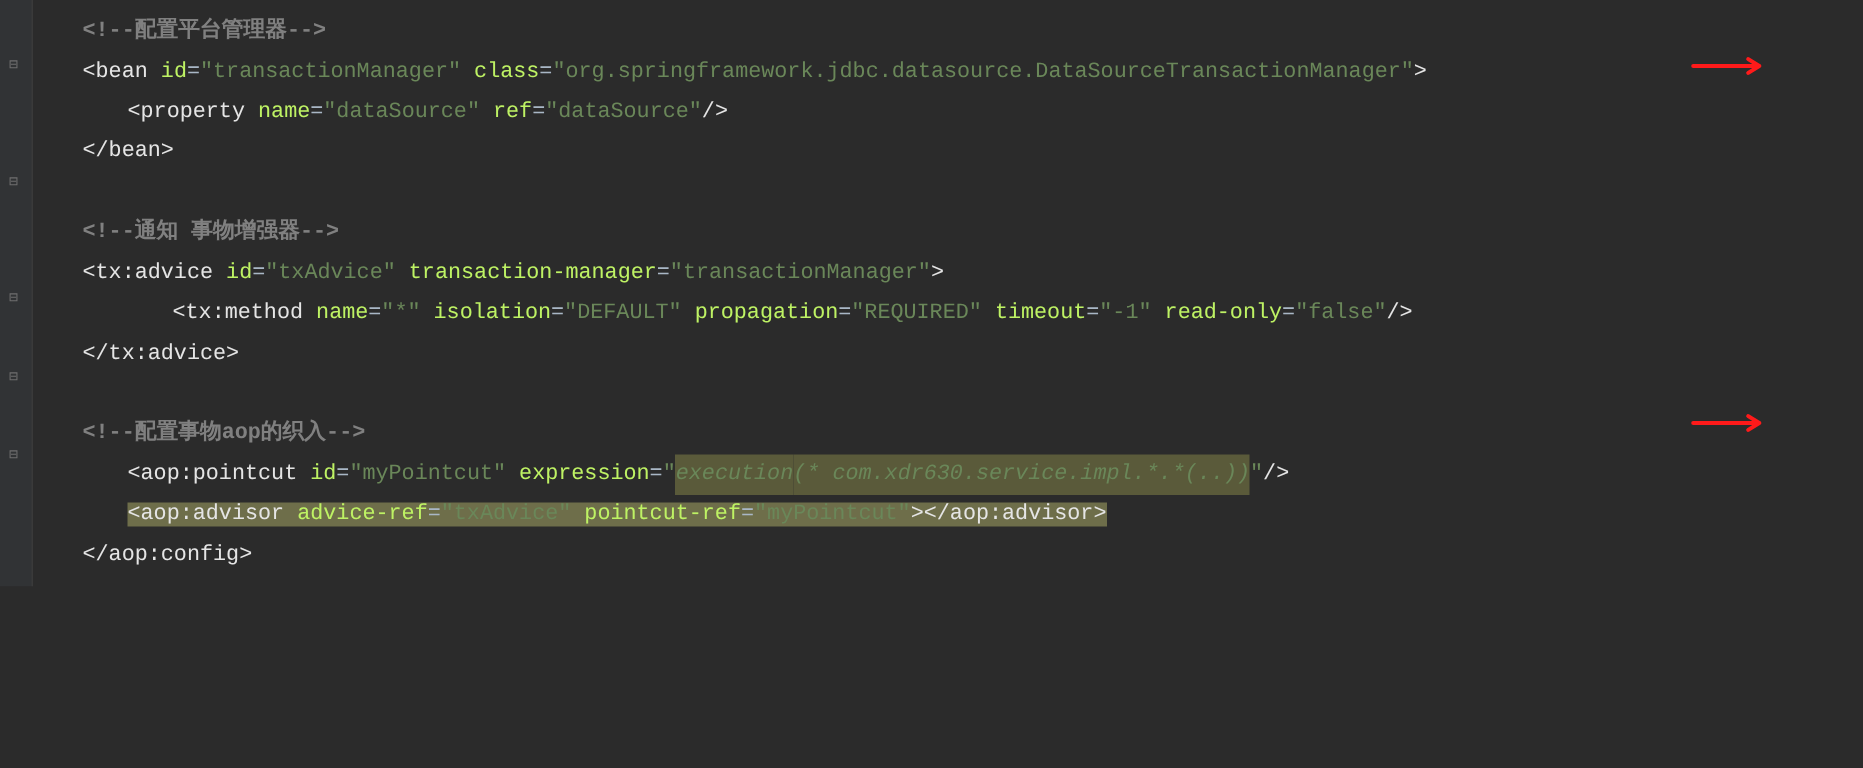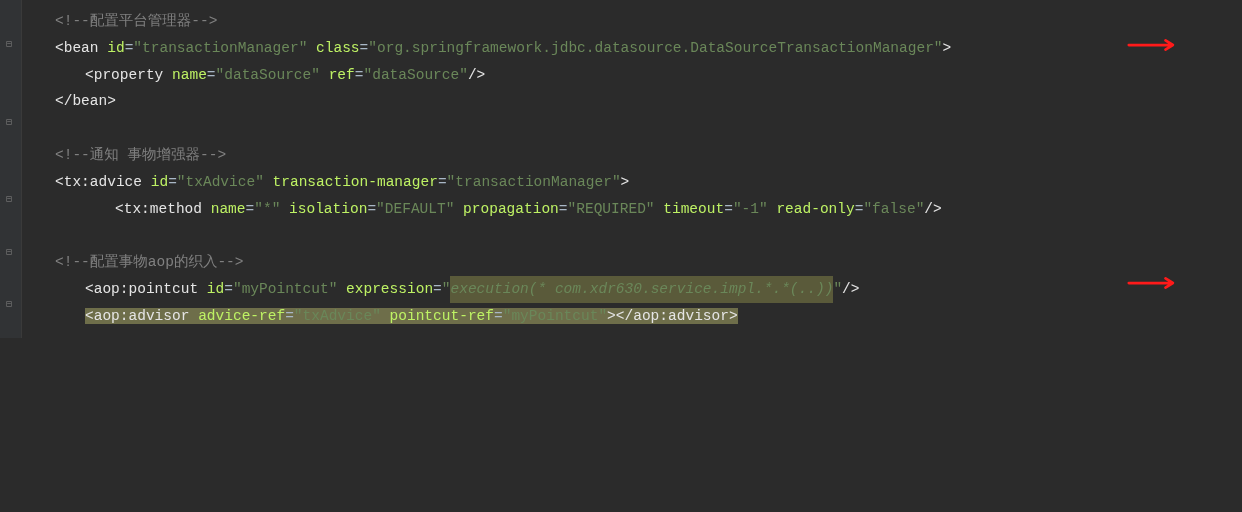--- a/index.html
+++ b/index.html
@@ -40,21 +40,21 @@
     white-space: pre;
     position: relative;
   }
   .indent-1 { padding-left: 55px; }
   .indent-2 { padding-left: 85px; }
   .indent-3 { padding-left: 115px; }
   .tag-bracket { color: #e5e5e5; }
   .attr-name { color: #bef264; }
   .attr-eq { color: #a9b7c6; }
   .attr-val { color: #6a8759; }
-  .comment { color: #808080; }
+  .comment { color: #808080; font-weight: bold; }
   .hl-bg {
     background: #5a5a3a;
     display: inline-block;
     font-style: italic;
   }
   .hl-selected {
     background: #6e6e4a;
   }
   .arrow {
     position: absolute;
@@ -110,24 +110,26 @@
 
   <div class="code-line indent-1"><span class="comment">&lt;!--通知 事物增强器--&gt;</span></div>
 
   <div class="code-line indent-1"><span class="tag-bracket">&lt;tx:advice</span> <span class="attr-name">id</span><span class="attr-eq">=</span><span class="attr-val">"txAdvice"</span> <span class="attr-name">transaction-manager</span><span class="attr-eq">=</span><span class="attr-val">"transactionManager"</span><span class="tag-bracket">&gt;</span></div>
 
 
 
   <div class="code-line indent-3"><span class="tag-bracket">&lt;tx:method</span> <span class="attr-name">name</span><span class="attr-eq">=</span><span class="attr-val">"*"</span> <span class="attr-name">isolation</span><span class="attr-eq">=</span><span class="attr-val">"DEFAULT"</span> <span class="attr-name">propagation</span><span class="attr-eq">=</span><span class="attr-val">"REQUIRED"</span> <span class="attr-name">timeout</span><span class="attr-eq">=</span><span class="attr-val">"-1"</span> <span class="attr-name">read-only</span><span class="attr-eq">=</span><span class="attr-val">"false"</span><span class="tag-bracket">/&gt;</span></div>
 
 
+  <div class="code-line indent-1"><span class="tag-bracket">&lt;/tx:advice&gt;</span></div>
 
   <div class="code-line blank"></div>
 
   <div class="code-line indent-1"><span class="comment">&lt;!--配置事物aop的织入--&gt;</span></div>
 
 
   <div class="code-line indent-2"><span class="tag-bracket">&lt;aop:pointcut</span> <span class="attr-name">id</span><span class="attr-eq">=</span><span class="attr-val">"myPointcut"</span> <span class="attr-name">expression</span><span class="attr-eq">=</span><span class="attr-val">"</span><span class="hl-bg"><span style="color:#6a8759;">execution</span></span><span class="hl-bg"><span style="color:#6a8759;">(* com.xdr630.service.impl.*.*(..))</span></span><span class="attr-val">"</span><span class="tag-bracket">/&gt;</span></div>
 
   <div class="code-line indent-2"><span class="hl-selected"><span class="tag-bracket">&lt;aop:advisor</span> <span class="attr-name">advice-ref</span><span class="attr-eq">=</span><span class="attr-val">"txAdvice"</span> <span class="attr-name">pointcut-ref</span><span class="attr-eq">=</span><span class="attr-val">"myPointcut"</span><span class="tag-bracket">&gt;</span><span class="tag-bracket">&lt;/aop:advisor&gt;</span></span></div>
 
+  <div class="code-line indent-1"><span class="tag-bracket">&lt;/aop:config&gt;</span></div>
 
 </div>
 
 </body></html>

